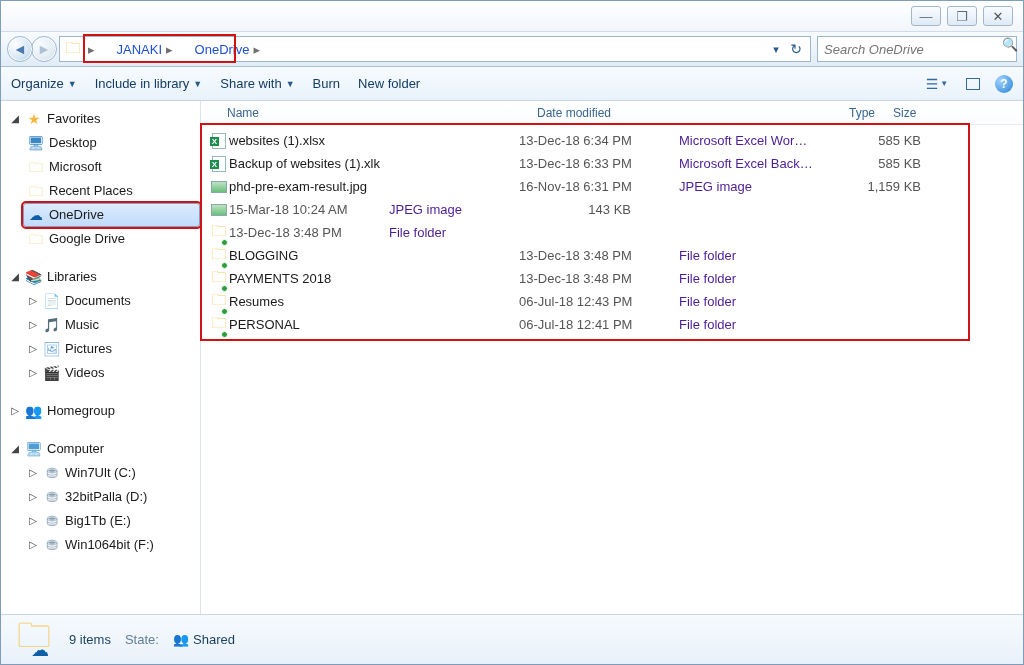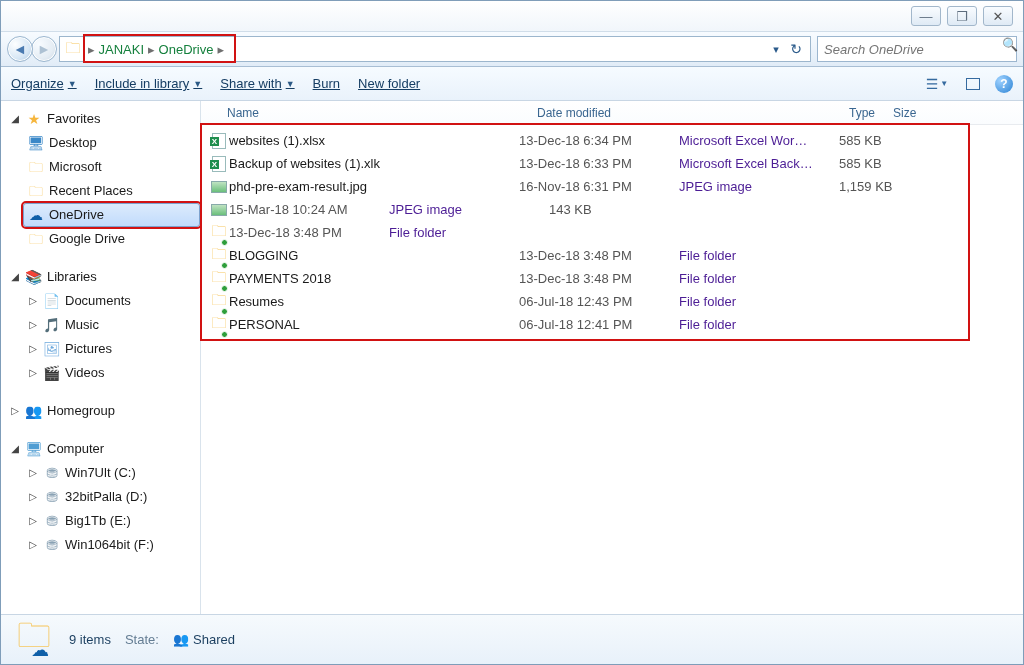--- a/index.html
+++ b/index.html
@@ -63,21 +63,21 @@
     background: #fff;
     border: 1px solid #9cb6cd;
     display: flex; align-items: center;
     padding: 0 4px;
   }
   .addr-folder-icon {
     width: 18px; height: 18px;
     display: inline-flex; align-items: center; justify-content: center;
     margin-right: 4px;
   }
-  .crumb { color: #15803d; padding: 0 2px; cursor: default;}
+  .crumb { color: #1d4ed8; padding: 0 2px; cursor: default; margin-left: 18px;}
   .crumb-sep { color: #6f6f6f; margin: 0 2px;}
   .addr-dropdown, .refresh-btn {
     width: 20px; height: 20px;
     display: inline-flex; align-items: center; justify-content: center;
     color: #2a5a8a;
     font-size: 11px;
   }
   .refresh-btn { color:#2a5a8a; font-size:14px;}
   .search-wrap {
     width: 200px; height: 26px;
@@ -96,21 +96,21 @@
   .cmdbar {
     height: 34px;
     background: linear-gradient(#f6fbff,#e9f2fb);
     border-bottom: 1px solid #c8d6e4;
     display: flex; align-items: center;
     padding: 0 10px;
     gap: 18px;
   }
   .cmdbar .cmd {
     color: #153d63;
-    display: inline-flex; align-items: center; gap: 4px; text-decoration: underline;
+    display: inline-flex; align-items: center; gap: 4px;
   }
   .cmdbar .cmd .tri { font-size: 9px; color: #2c5a86;}
   .cmdbar .right { margin-left: auto; display: flex; align-items: center; gap: 8px;}
   .cmdbar .iconbtn {
     width: 28px; height: 24px; display: inline-flex; align-items:center; justify-content:center;
     border-radius: 2px;
   }
   .helpbtn {
     width: 18px; height: 18px; border-radius: 50%;
     background: radial-gradient(circle at 30% 30%, #9fd2ff, #2a82d4);
@@ -171,21 +171,21 @@
   .filelist { padding: 4px 0 0 0; position:relative;}
   .row {
     display: flex; align-items: center;
     height: 23px;
     padding-left: 8px;
   }
   .row .fico { width: 20px; display:inline-flex; align-items:center; justify-content:center; font-size:14px;}
   .row .fname { width: 290px; color:#1a1a1a;}
   .row .fdate { width: 160px; color:#555;}
   .row .ftype { width: 160px; color:#4c1d95;}
-  .row .fsize { width: 90px; color:#555; padding-right: 8px;}
+  .row .fsize { width: 90px; text-align:right; color:#555; padding-right: 8px;}
   
   .statusbar {
     height: 50px;
     border-top: 1px solid #c8d6e4;
     background: linear-gradient(#f6fafd,#e8f1fa);
     display: flex; align-items: center;
     padding: 4px 12px;
     gap: 14px;
     color:#1a3e5f;
   }

